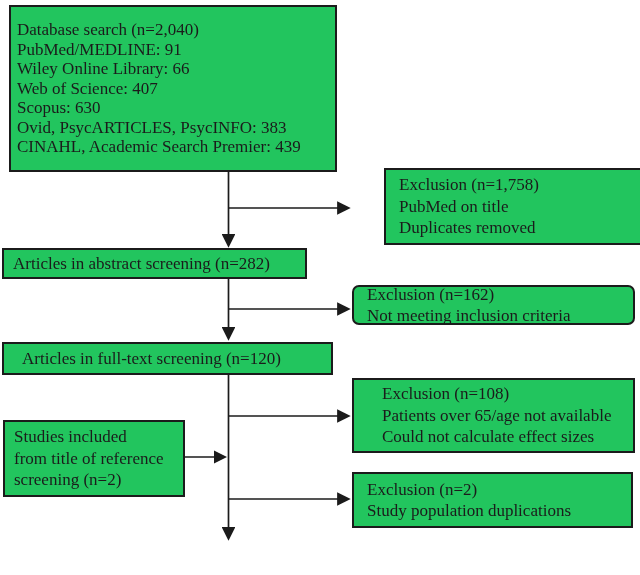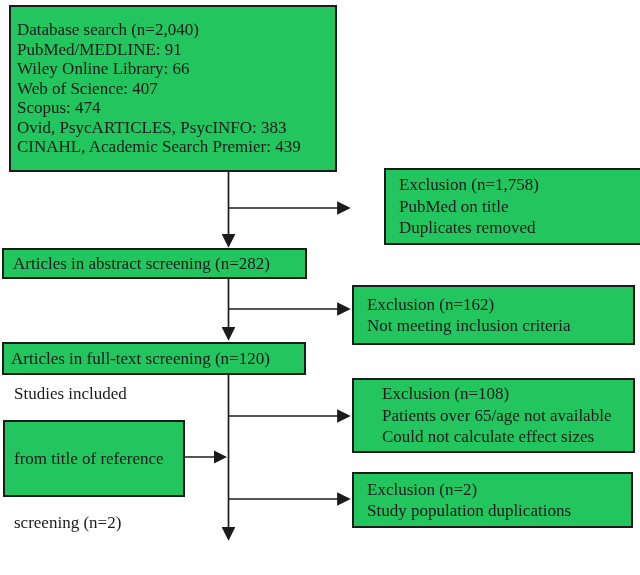--- a/index.html
+++ b/index.html
@@ -56,51 +56,51 @@
       <line x1="185" y1="457" x2="224.5" y2="457" marker-end="url(#arrow)"></line>
       <line x1="228.5" y1="499" x2="348" y2="499" marker-end="url(#arrow)"></line>
     </g>
   </svg>
 
   <div class="box multi" style="left:9px; top:5px; width:328px; height:167px; padding:2px 6px;">
     <div class="ln">Database search (n=2,040)</div>
     <div class="ln">PubMed/MEDLINE: 91</div>
     <div class="ln">Wiley Online Library: 66</div>
     <div class="ln">Web of Science: 407</div>
-    <div class="ln">Scopus: 474</div>
+    <div class="ln">Scopus: 630</div>
     <div class="ln">Ovid, PsycARTICLES, PsycINFO: 383</div>
     <div class="ln">CINAHL, Academic Search Premier: 439</div>
   </div>
 
   <div class="box excl" style="left:352px; top:168px; width:283px; height:77px; padding:2px 13px;margin-left:32px;">
     <div class="ln">Exclusion (n=1,758)</div>
     <div class="ln">PubMed on title</div>
     <div class="ln">Duplicates removed</div>
   </div>
 
   <div class="box" style="left:2px; top:248px; width:305px; height:31px; padding:0 9px;">
     <div class="ln">Articles in abstract screening (n=282)</div>
   </div>
 
-  <div class="box excl" style="left:352px; top:285px; width:283px; height:60px; padding:10px 13px;">
+  <div class="box excl" style="left:352px; top:285px; width:283px; height:40px; padding:10px 13px;border-radius:7px;">
     <div class="ln">Exclusion (n=162)</div>
     <div class="ln">Not meeting inclusion criteria</div>
   </div>
 
-  <div class="box" style="left:2px; top:342px; width:304px; height:33px; padding:0 7px;">
+  <div class="box" style="left:2px; top:342px; width:331px; height:33px; padding:0 18px;">
     <div class="ln">Articles in full-text screening (n=120)</div>
   </div>
 
   <div class="box excl" style="left:352px; top:378px; width:283px; height:75px; padding:2px 28px;">
     <div class="ln">Exclusion (n=108)</div>
     <div class="ln">Patients over 65/age not available</div>
     <div class="ln">Could not calculate effect sizes</div>
   </div>
 
-  <div class="box ref" style="left:3px; top:420px; width:182px; height:77px; padding:2px 9px;gap:43px;">
+  <div class="box ref" style="left:3px; top:420px; width:182px; height:77px; padding:2px 9px;">
     <div class="ln">Studies included</div>
     <div class="ln">from title of reference</div>
     <div class="ln">screening (n=2)</div>
   </div>
 
   <div class="box excl" style="left:352px; top:472px; width:281px; height:56px; padding:2px 13px;">
     <div class="ln">Exclusion (n=2)</div>
     <div class="ln">Study population duplications</div>
   </div>
 

